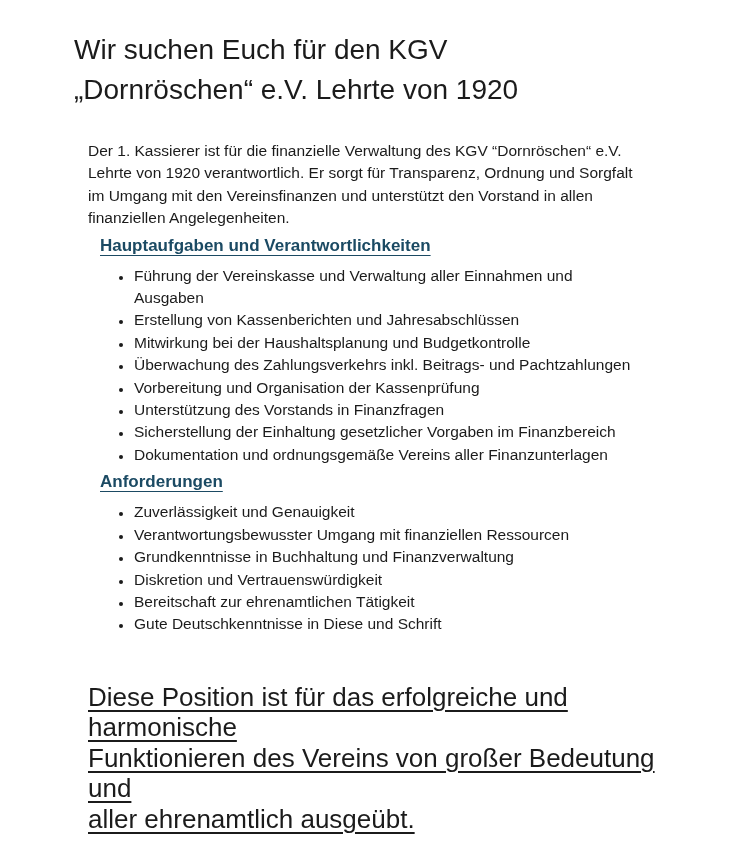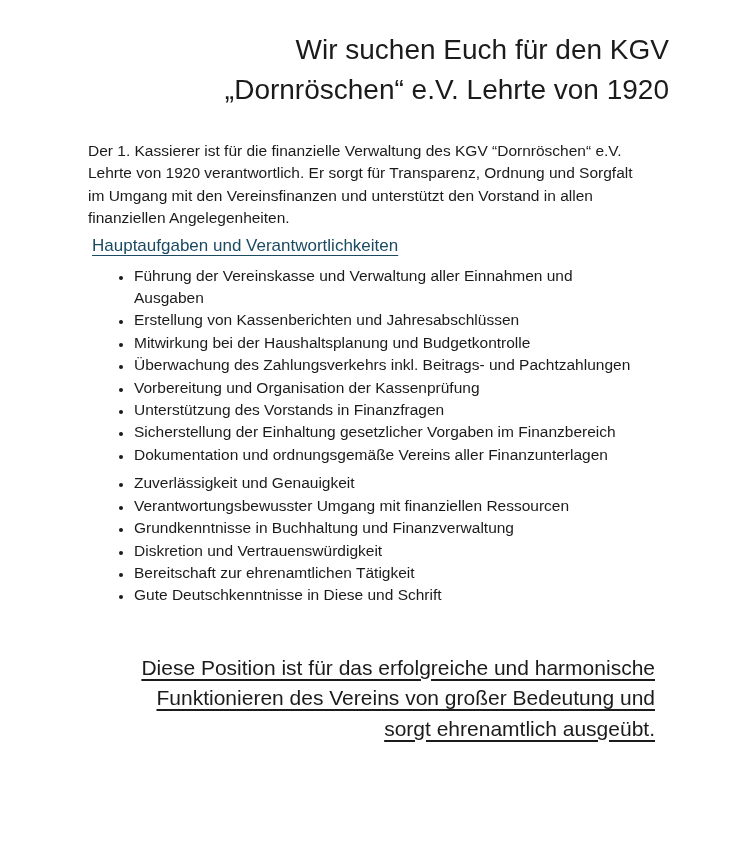--- a/index.html
+++ b/index.html
@@ -15,21 +15,21 @@
     font-family:"Liberation Sans","DejaVu Sans",sans-serif;
     color:var(--c-text);
     -webkit-font-smoothing:antialiased;
   }
   .page{
     width:743px;height:846px;
     padding:30px 88px 0 88px;
     background:var(--c-bg);
   }
   .doc-title{
-    text-align:right;
+    text-align:left;
     font-size:28px;
     line-height:40px;
     font-weight:400;
     color:var(--c-text);
     margin:0 -14px 30px -14px;
   }
   .h1{
     font-size:23px;
     font-weight:400;
     color:var(--c-h1);
@@ -39,43 +39,43 @@
     margin:0 0 11px 0;
   }
   .intro{
     font-size:15.5px;
     line-height:22.4px;
     max-width:575px;
     margin:0 4px 4px 0;
   }
   .h2{
     font-size:17px;
-    font-weight:400;
+    font-weight:700;
     color:var(--c-h2);
     text-decoration:underline;
     text-underline-offset:3.5px;
     text-decoration-thickness:1.2px;
-    margin:6px 0 9px 4px;
+    margin:6px 0 9px 12px;
   }
   ul.bullets{
     list-style:disc outside;
     margin:4px 0 6px 0;
     padding-left:45px;
   }
   ul.bullets li{
     font-size:15.5px;
     line-height:22.4px;
     padding-left:1px;
   }
   ul.bullets li::marker{font-size:12px;}
   ul.bullets li.wrap-first{max-width:450px;}
   .footer-note{
     margin-top:46px;
-    text-align:right;
-    font-size:21px;
+    text-align:left;
+    font-size:26px;
     line-height:30.5px;
     color:var(--c-text);
   }
   .footer-note .fline{
     text-decoration:underline;
     text-underline-offset:4px;
     text-decoration-thickness:1.5px;
   }
 </style>
 </head>
@@ -96,29 +96,30 @@
     <li class="wrap-first">Führung der Vereinskasse und Verwaltung aller Einnahmen und Ausgaben</li>
     <li>Erstellung von Kassenberichten und Jahresabschlüssen</li>
     <li>Mitwirkung bei der Haushaltsplanung und Budgetkontrolle</li>
     <li>Überwachung des Zahlungsverkehrs inkl. Beitrags- und Pachtzahlungen</li>
     <li>Vorbereitung und Organisation der Kassenprüfung</li>
     <li>Unterstützung des Vorstands in Finanzfragen</li>
     <li>Sicherstellung der Einhaltung gesetzlicher Vorgaben im Finanzbereich</li>
     <li>Dokumentation und ordnungsgemäße Vereins aller Finanzunterlagen</li>
   </ul>
 
+  <h3 class="h2">Anforderungen</h3>
 
   <ul class="bullets">
     <li>Zuverlässigkeit und Genauigkeit</li>
     <li>Verantwortungsbewusster Umgang mit finanziellen Ressourcen</li>
     <li>Grundkenntnisse in Buchhaltung und Finanzverwaltung</li>
     <li>Diskretion und Vertrauenswürdigkeit</li>
     <li>Bereitschaft zur ehrenamtlichen Tätigkeit</li>
     <li>Gute Deutschkenntnisse in Diese und Schrift</li>
   </ul>
 
   <div class="footer-note">
     <span class="fline">Diese Position ist für das erfolgreiche und harmonische</span><br>
     <span class="fline">Funktionieren des Vereins von großer Bedeutung und</span><br>
-    <span class="fline">sorgt ehrenamtlich ausgeübt.</span>
+    <span class="fline">aller ehrenamtlich ausgeübt.</span>
   </div>
 
 </div>
 
 </body></html>

